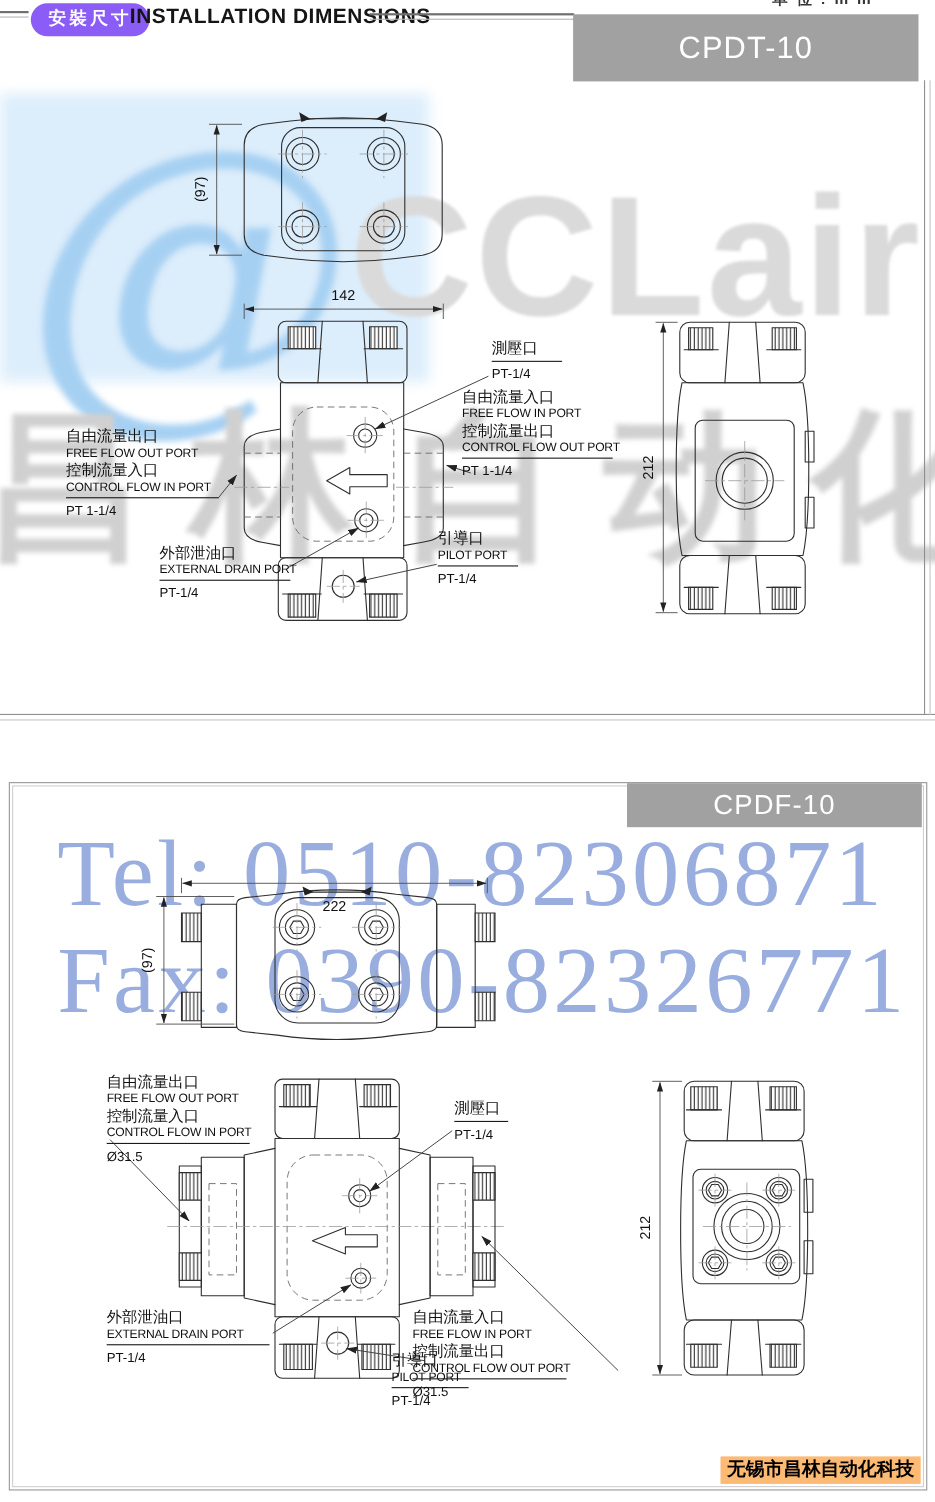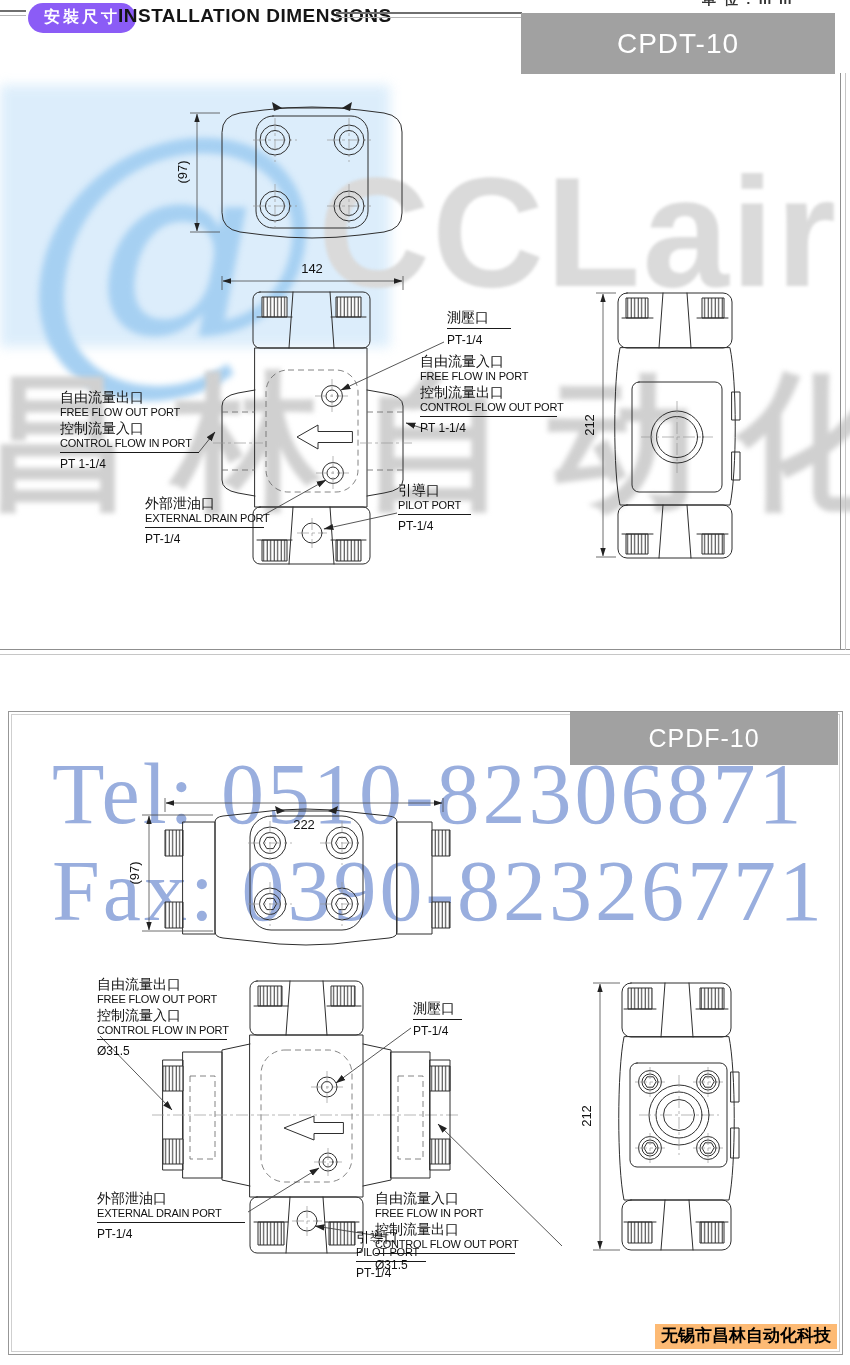--- a/index.html
+++ b/index.html
@@ -73,21 +73,21 @@
 
   <div class="dbl" style="left:0;top:10px;width:26px"></div>
   <div class="badge">安裝尺寸</div>
   <div class="htitle">INSTALLATION DIMENSIONS</div>
   <div class="dbl" style="left:336px;top:12px;width:186px"></div>
   <div class="unitclip">
       <div>单位:mm</div>
     </div>
 
   <div class="modelbox" style="left:521px;top:13px;width:314px;height:61px;font-size:28px">CPDT-10</div>
-  <div class="modelbox" style="left:570px;top:712px;width:268px;height:53px;font-size:25px">CPDF-10</div>
+  <div class="modelbox" style="left:570px;top:712px;width:268px;height:40px;font-size:25px">CPDF-10</div>
 
   <div class="s1bottom"></div>
   <div class="s1right"></div>
   <div class="frame2">
       <div class="inner"></div>
     </div>
 
   <svg class="draw" width="850" height="1365" viewBox="0 0 850 1365">
     <defs>
       <pattern id="kn" patternUnits="userSpaceOnUse" width="3.5" height="8">

